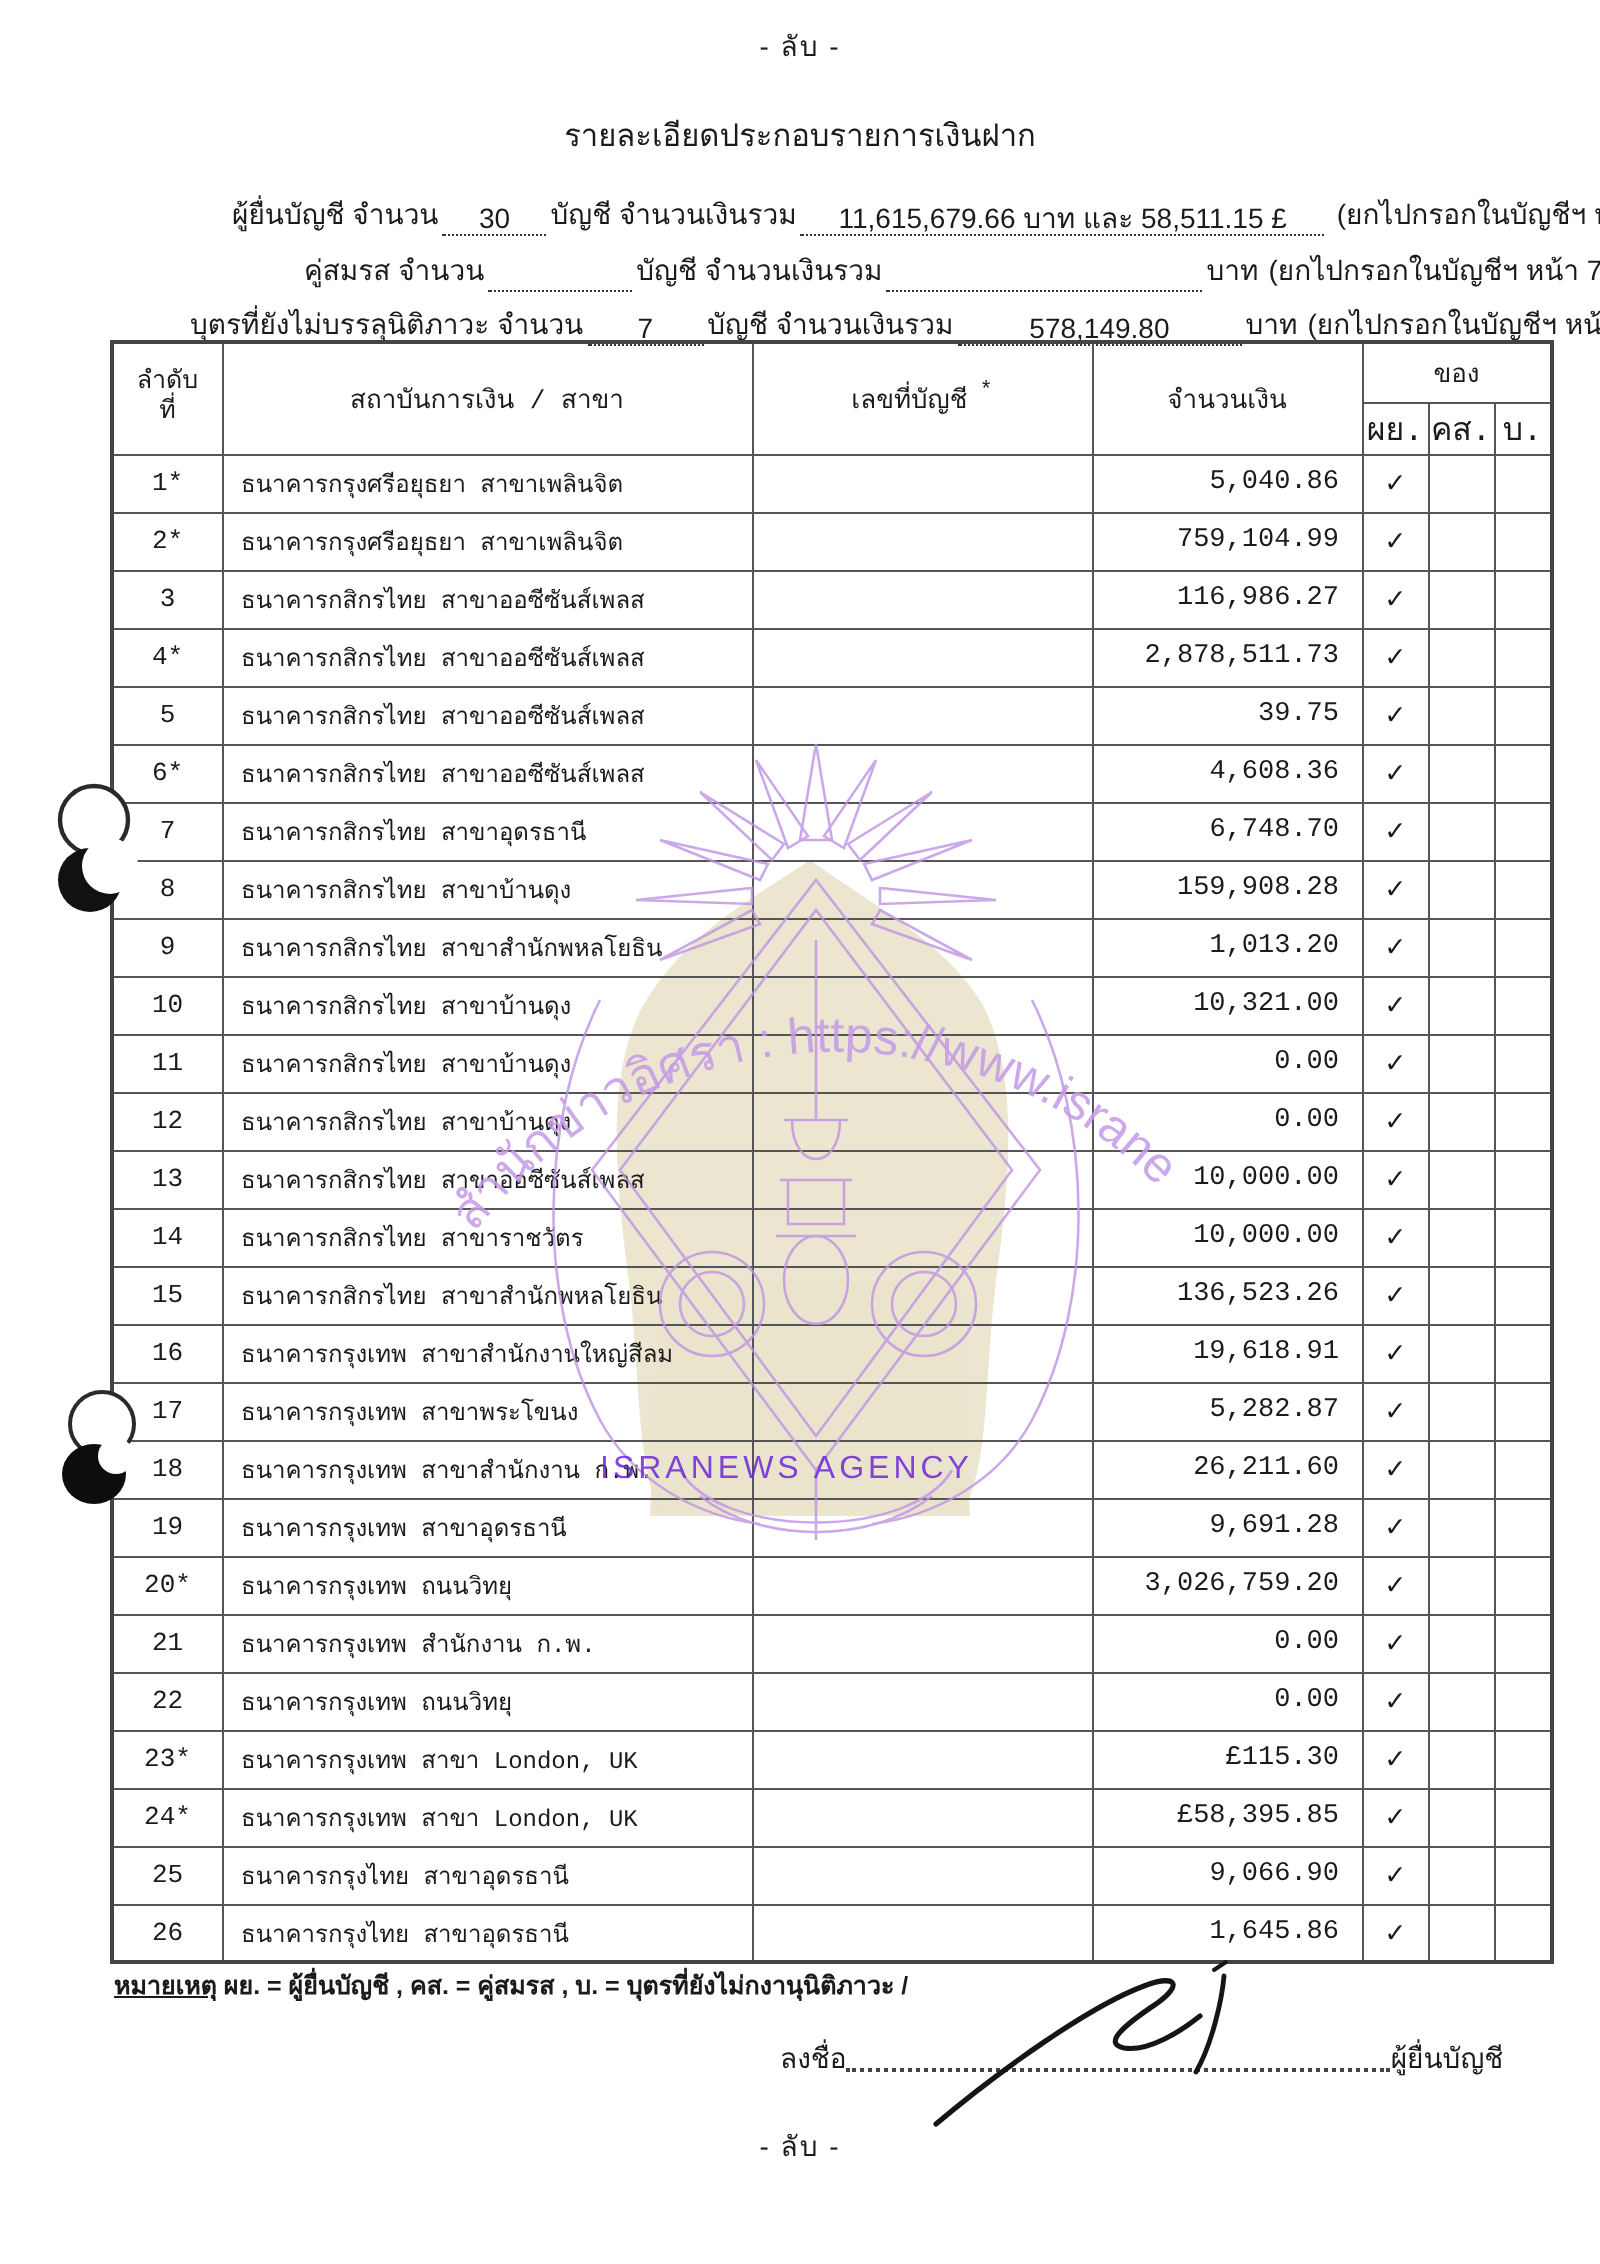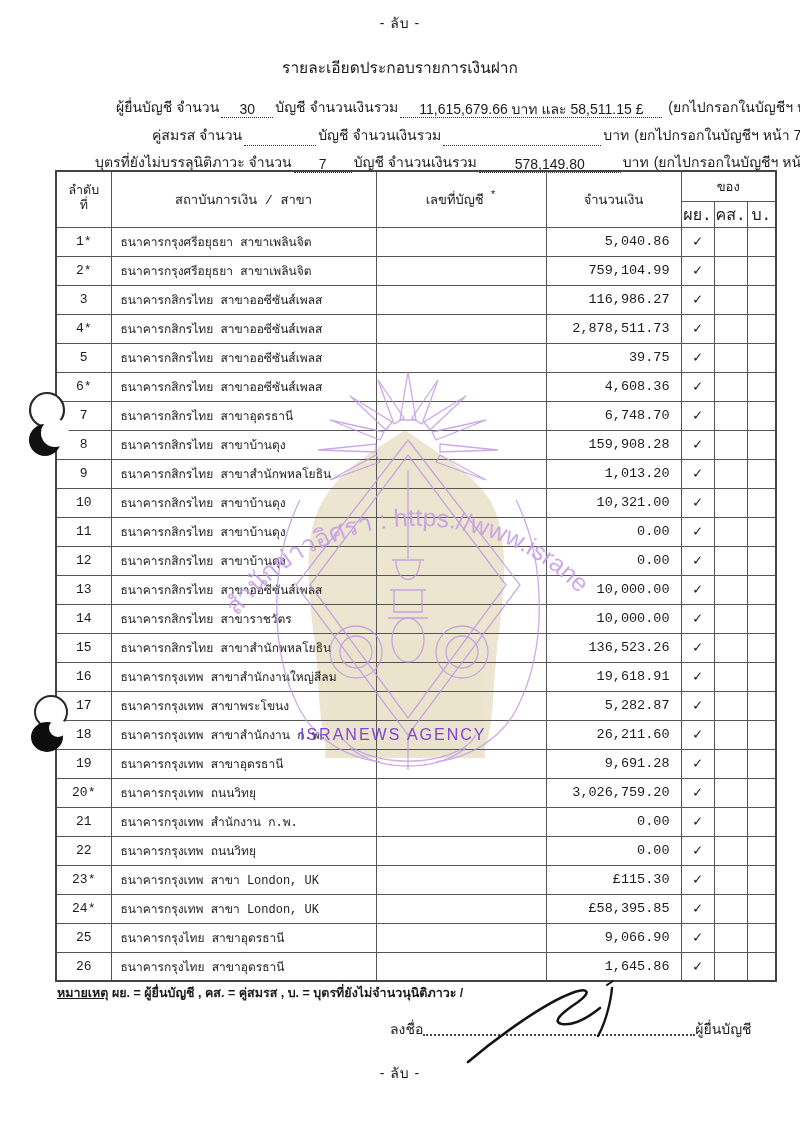--- a/index.html
+++ b/index.html
@@ -362,21 +362,21 @@
         <td class="c-acct"></td>
         <td class="c-amt">1,645.86</td>
         <td class="c-chk">✓</td>
         <td class="c-chk"></td>
         <td class="c-chk"></td>
       </tr>
         </tbody>
     </table>
 
     <div class="abs footnote" style="left:57px; top:983px">
-      <span class="fn-label">หมายเหตุ</span><span> ผย. = ผู้ยื่นบัญชี , คส. = คู่สมรส , บ. = บุตรที่ยังไม่จำนวนุนิติภาวะ /</span>
+      <span class="fn-label">หมายเหตุ</span><span> ผย. = ผู้ยื่นบัญชี , คส. = คู่สมรส , บ. = บุตรที่ยังไม่กงานุนิติภาวะ /</span>
     </div>
 
     <div class="abs sig-row" style="left:390px; top:1018px">
       <span>ลงชื่อ</span>
       <span class="sig-dots"></span>
       <span>ผู้ยื่นบัญชี</span>
     </div>
 
     <svg class="abs" style="left:0;top:0" width="800" height="1132" viewBox="0 0 800 1132">
       <path d="M468 1062 C500 1035 545 1003 572 993 C588 987 592 992 578 1002 C560 1014 552 1022 562 1024 C574 1026 590 1016 600 1008" fill="none" stroke="#151515" stroke-width="2.6" stroke-linecap="round"></path>

